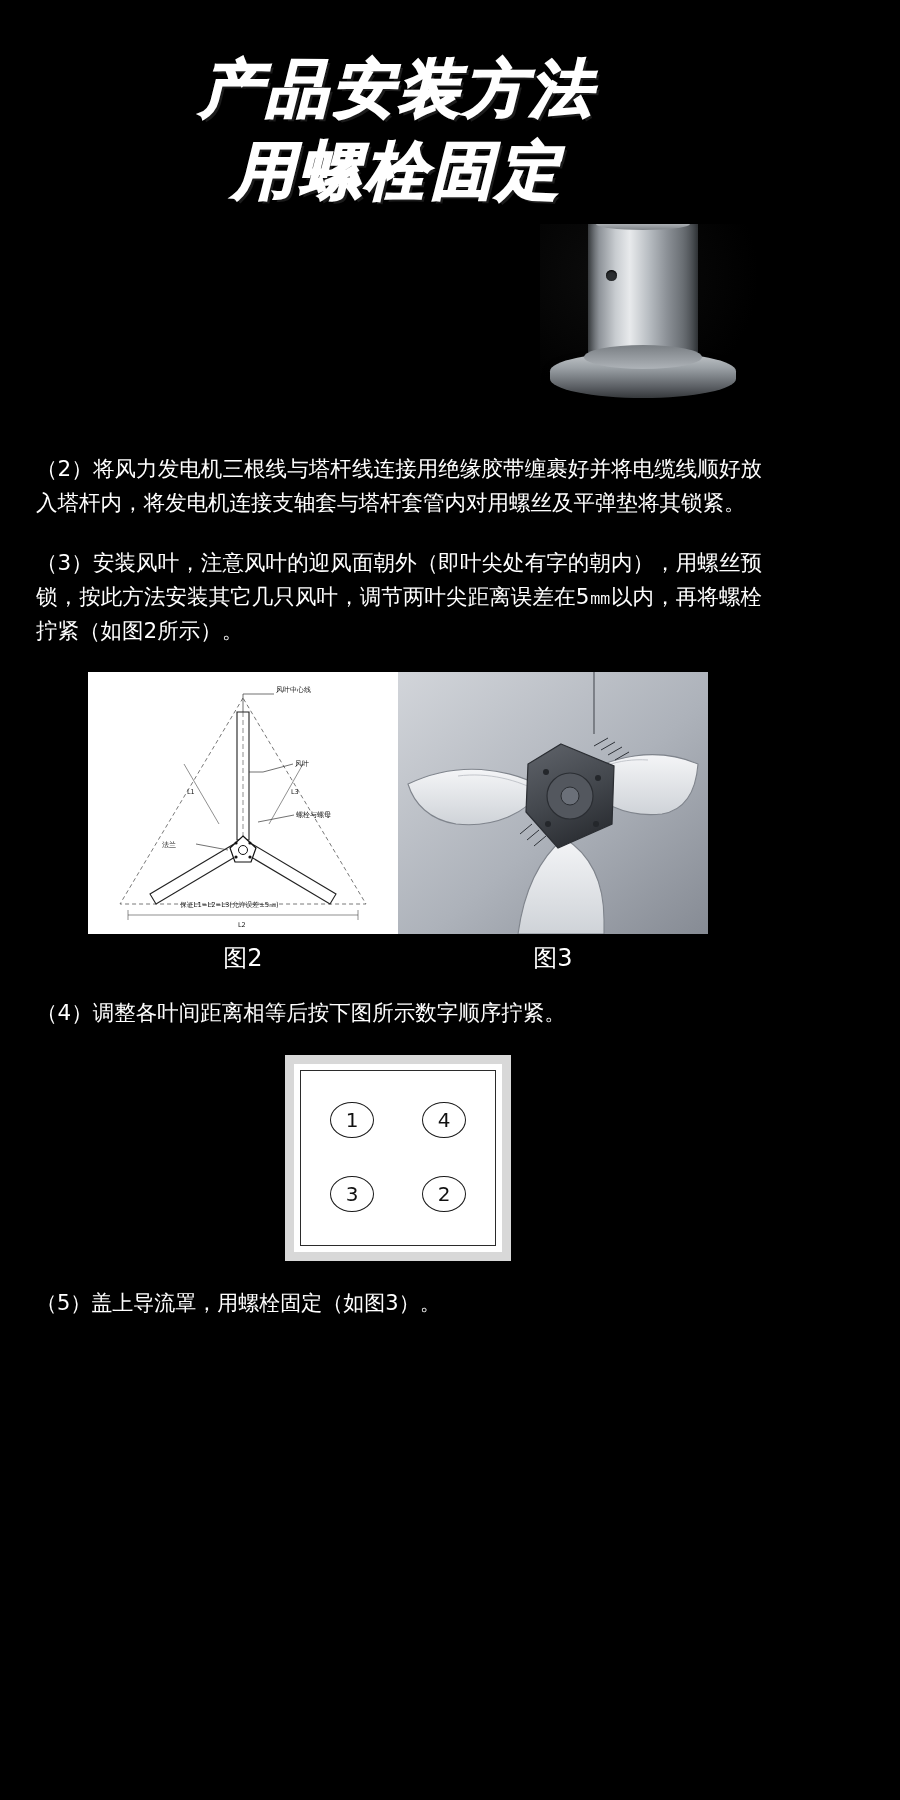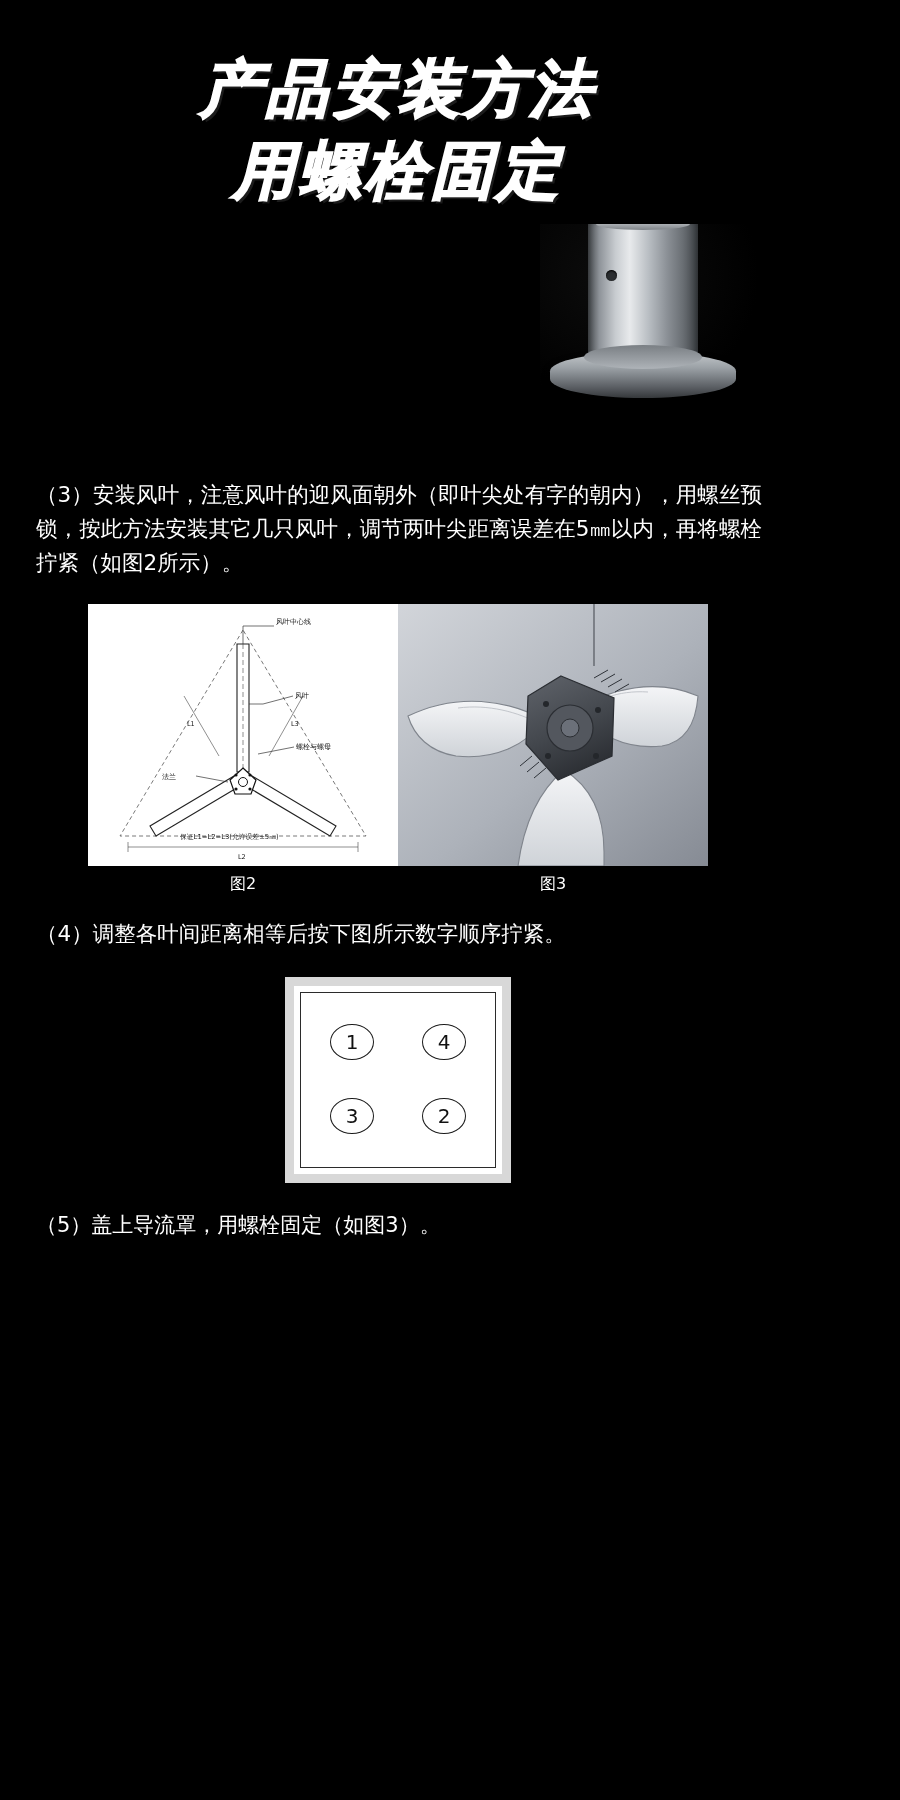--- a/index.html
+++ b/index.html
@@ -136,21 +136,21 @@
   }
   .fig-box { width: 310px; }
   .fig-img {
     width: 310px;
     height: 262px;
     position: relative;
     overflow: hidden;
   }
   .fig-cap {
     text-align: center;
-    font-size: 16px;
+    font-size: 24px;
     color: #ffffff;
     padding-top: 8px;
     font-family: "DejaVu Sans", sans-serif;
   }
 
   
   .fig2 { background: #ffffff; }
   .fig2 svg { display: block; }
 
   
@@ -214,20 +214,21 @@
       <div class="pole-bg"></div>
       <div class="pole-tube">
         <div class="pole-hole"></div>
       </div>
       <div class="pole-flange"></div>
     </div>
   </div>
 
   <div class="gap-24"></div>
 
+  <p class="para">（2）将风力发电机三根线与塔杆线连接用绝缘胶带缠裹好并将电缆线顺好放入塔杆内，将发电机连接支轴套与塔杆套管内对用螺丝及平弹垫将其锁紧。</p>
 
   <div class="gap-24"></div>
 
   <p class="para">（3）安装风叶，注意风叶的迎风面朝外（即叶尖处有字的朝内），用螺丝预锁，按此方法安装其它几只风叶，调节两叶尖距离误差在5㎜以内，再将螺栓拧紧（如图2所示）。</p>
 
   <div class="fig-row">
 
     <div class="fig-box">
       <div class="fig-img fig2">
         <svg width="310" height="262" viewBox="0 0 310 262" xmlns="http://www.w3.org/2000/svg">

